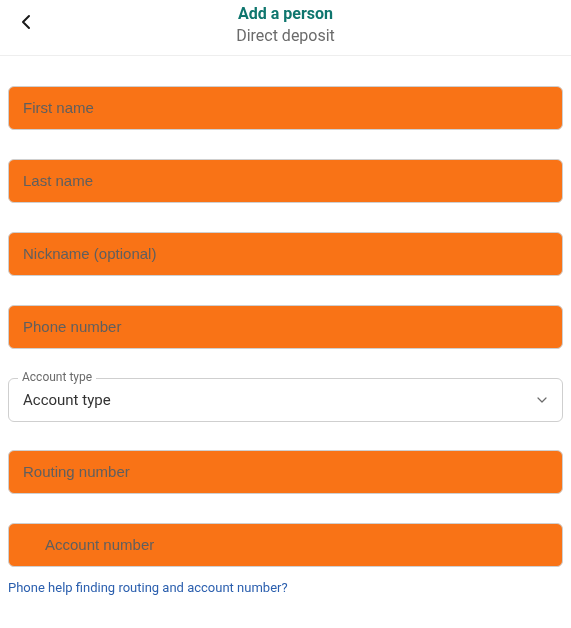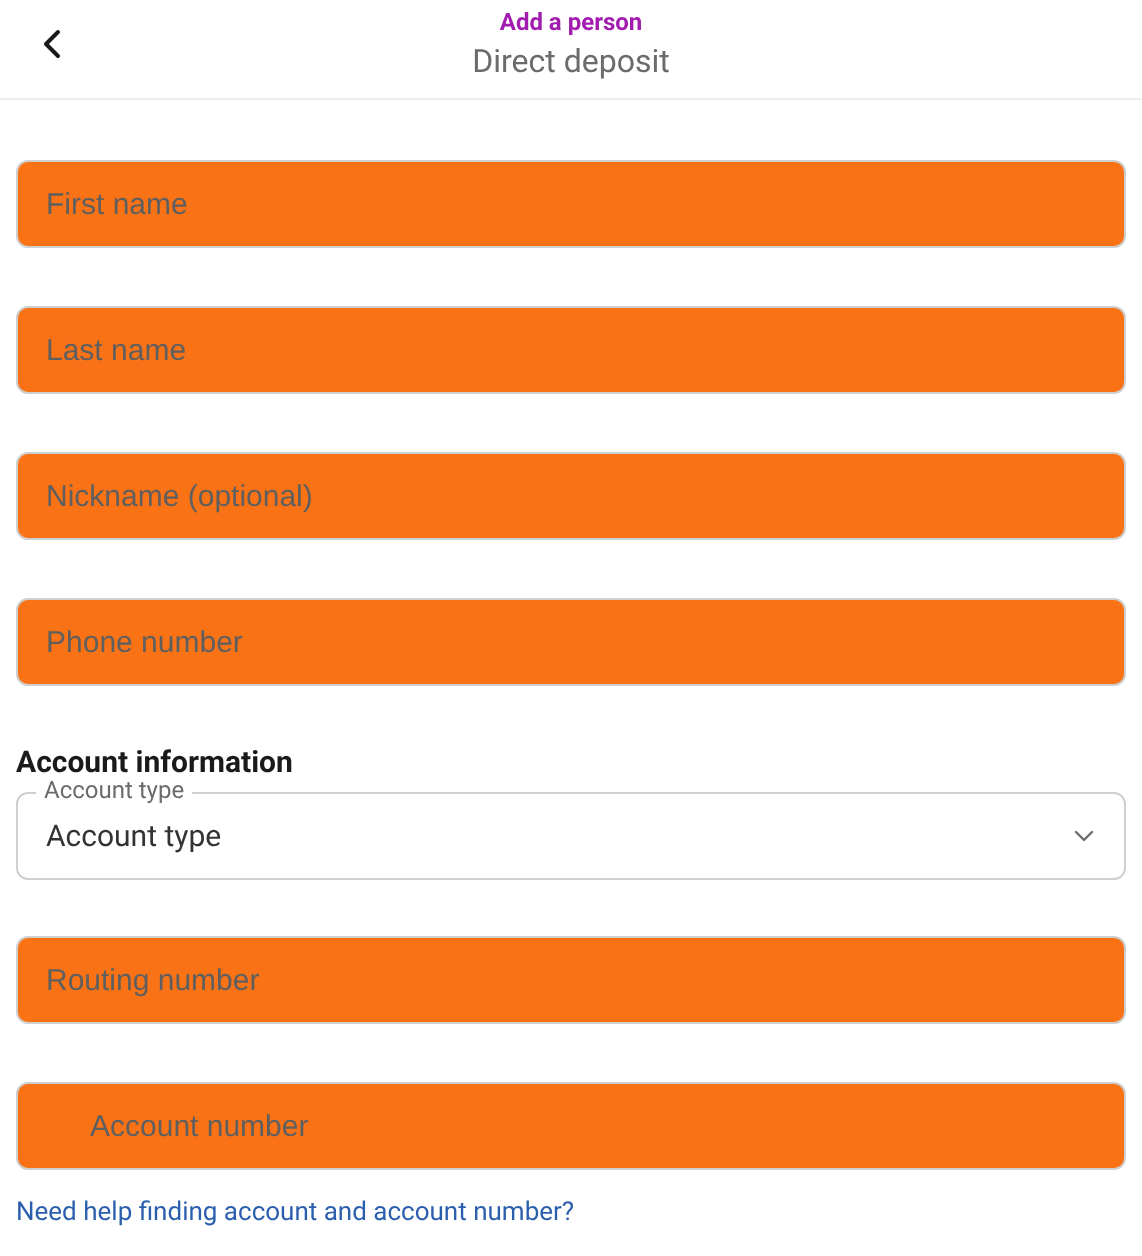--- a/index.html
+++ b/index.html
@@ -25,23 +25,23 @@
       left: 16px;
       top: 12px;
       cursor: pointer;
       width: 20px;
       height: 20px;
       display: flex;
       align-items: center;
       justify-content: center;
     }
     .header-title {
-      font-size: 12px;
+      font-size: 16px;
       font-weight: 700;
-      color: #a21caf;
+      color: #0f766e;
       line-height: 1.3;
     }
     .header-subtitle {
       font-size: 16px;
       color: #6b6b6b;
       line-height: 1.3;
       margin-top: 1px;
     }
     .content {
       padding: 30px 8px 0 8px;
@@ -129,33 +129,32 @@
 <div class="content">
 
   <input type="text" class="input-field" placeholder="First name" style="">
 
   <input type="text" class="input-field" placeholder="Last name" style="">
 
   <input type="text" class="input-field" placeholder="Nickname (optional)" style="">
 
   <input type="text" class="input-field" placeholder="Phone number" style="">
 
-  <div class="section-title">Account information</div>
 
   <div class="select-wrapper">
     <div class="select-label">Account type</div>
     <div class="select-field">
       <span>Account type</span>
       <span class="chevron">
         <svg width="10" height="6" viewBox="0 0 10 6" fill="none">
           <path d="M1 1L5 5L9 1" stroke="#6b6b6b" stroke-width="1.2" stroke-linecap="round" stroke-linejoin="round"></path>
         </svg>
       </span>
     </div>
   </div>
 
   <input type="text" class="input-field" placeholder="Routing number" style="">
 
   <input type="text" class="input-field input-last" placeholder="Account number" style="">
 
-  <a class="help-link">Need help finding account and account number?</a>
+  <a class="help-link">Phone help finding routing and account number?</a>
 
 </div>
 
 </body></html>

